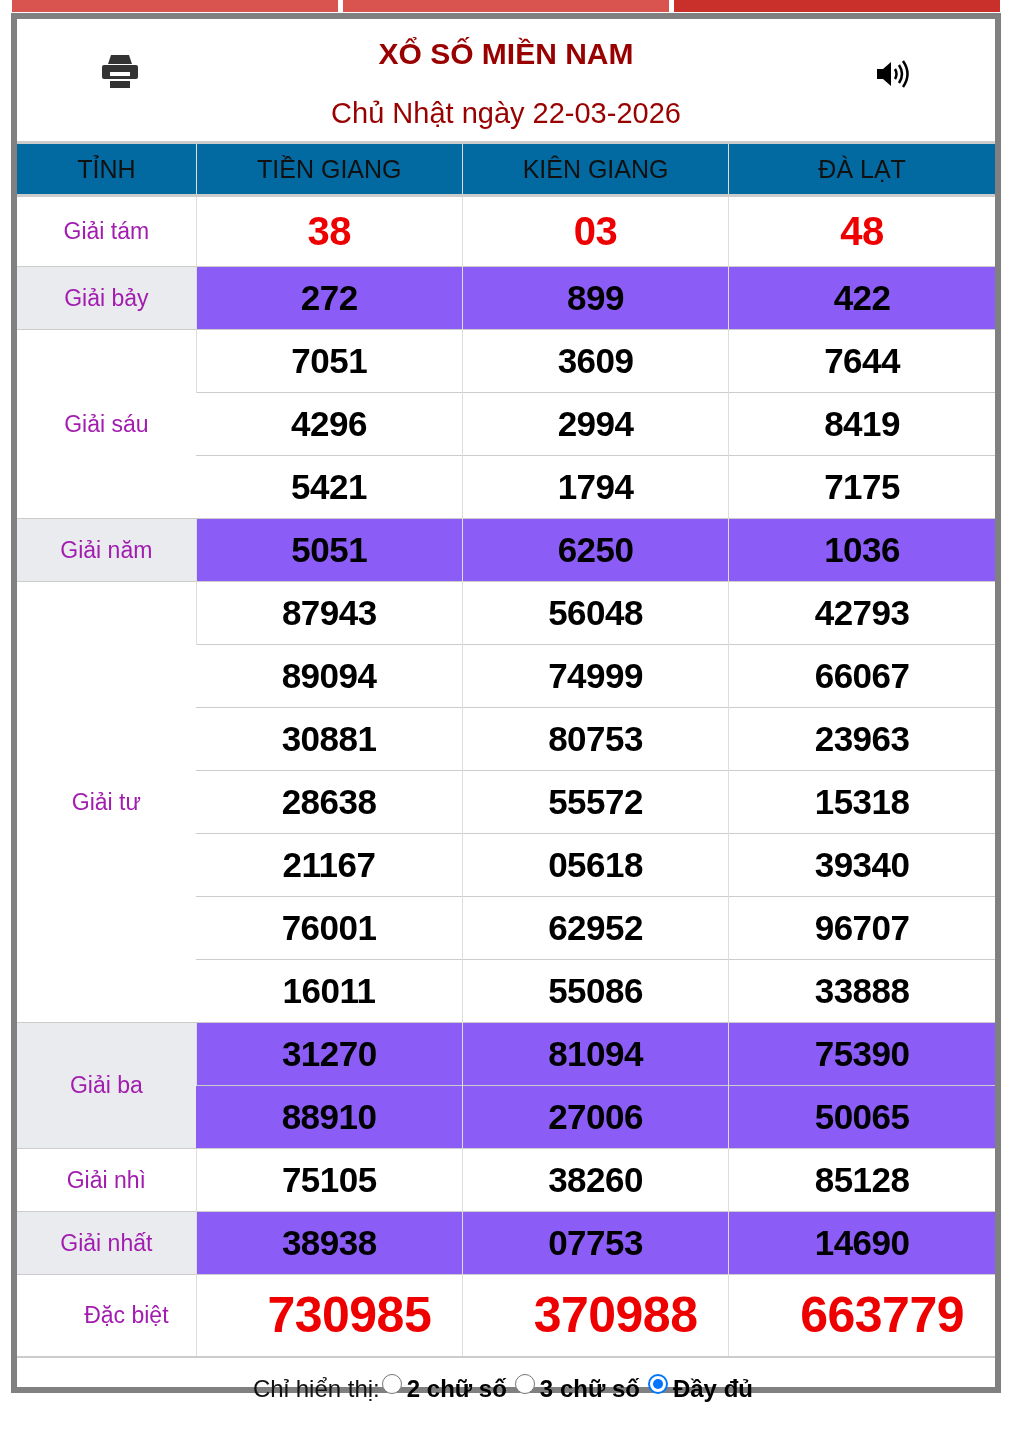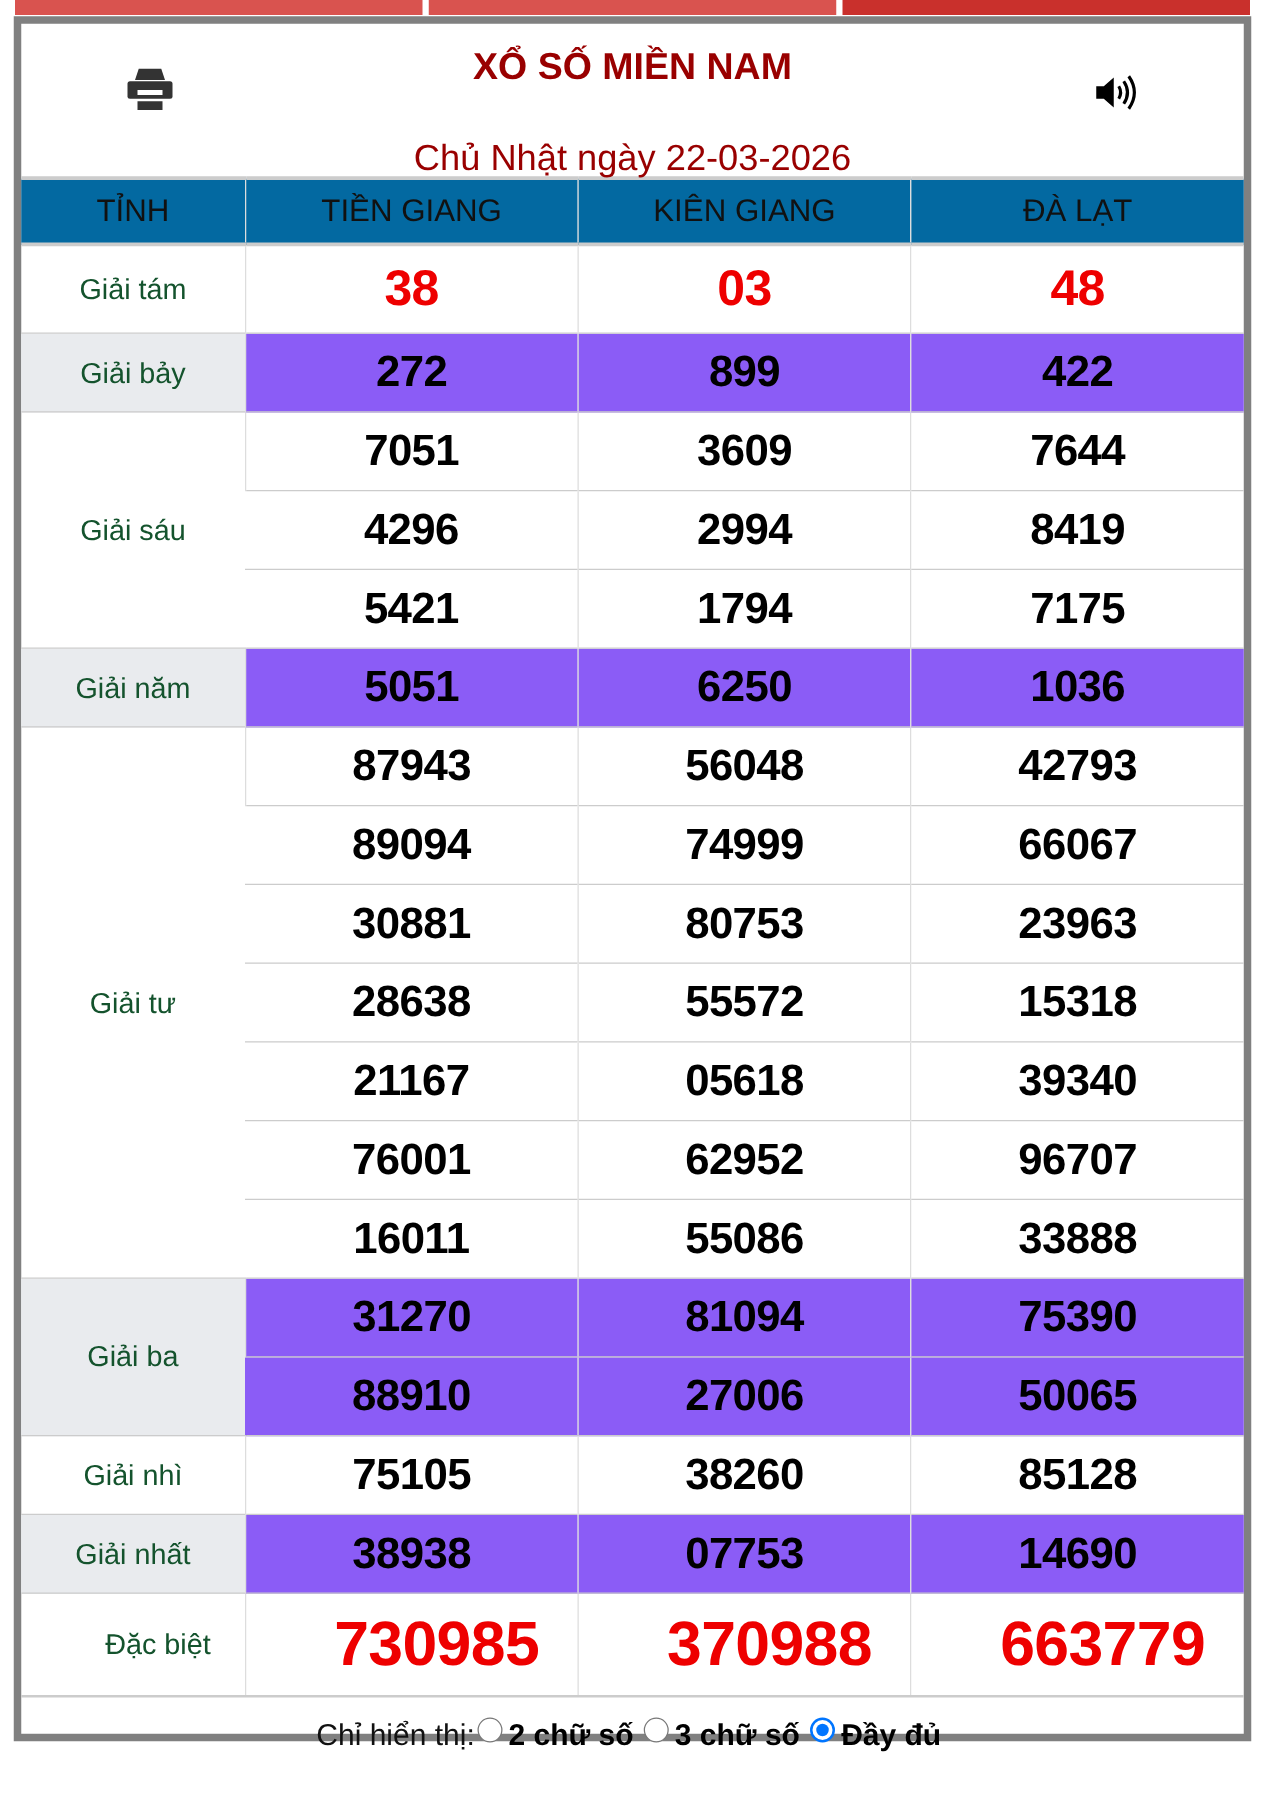--- a/index.html
+++ b/index.html
@@ -9,36 +9,36 @@
   .tabs { position: absolute; top: 0; left: 12px; width: 988px; height: 13px; display: flex; gap: 5px; }
   .tab { flex: 1; height: 12px; background: #d9534f; }
   .tab.active { background: #c9302c; }
 
   .frame { position: absolute; top: 13px; left: 11px; width: 990px; height: 1380px;
            border: 6px solid #808080; background: #fff; }
 
   .title-block { position: relative; height: 122px; }
   .title { position: absolute; top: 18px; left: 0; right: 0; text-align: center;
            color: #990000; font-size: 30px; font-weight: bold; letter-spacing: 0px; }
-  .subtitle { position: absolute; top: 92px; left: 0; right: 0; text-align: center;
+  .subtitle { position: absolute; top: 78px; left: 0; right: 0; text-align: center;
               color: #990000; font-size: 29px; }
   .print-btn { position: absolute; left: 84px; top: 34px; width: 38px; height: 36px; cursor: pointer; }
   .sound-btn { position: absolute; left: 858px; top: 40px; width: 36px; height: 30px; cursor: pointer; }
 
   table.kq { width: 978px; border-collapse: collapse; table-layout: fixed; }
   table.kq col.c0 { width: 179px; }
   table.kq col.c1, table.kq col.c2, table.kq col.c3 { width: 266px; }
   table.kq th { background: #0369a1; height: 53px; font-weight: normal; font-size: 25px;
                 border-top: 3px solid #cccccc; border-bottom: 3px solid #cccccc;
                 border-left: 1px solid #dddddd; color: #111; }
   table.kq th:first-child { border-left: none; }
   table.kq td { border-top: 1px solid #cccccc; border-left: 1px solid #dddddd; text-align: center;
                 height: 63px; }
   table.kq td:first-child { border-left: none; }
-  td.lbl { font-size: 23px; color: #14532d; }
+  td.lbl { font-size: 23px; color: #a21caf; }
   td.num { font-size: 35px; font-weight: bold; letter-spacing: -0.5px; }
   tr.g8 td { height: 71px; }
   tr.g8 td.num { color: #ee0000; font-size: 40px; }
   tr.db td { height: 81px; padding-left: 40px; }
   tr.db td.num { color: #ee0000; font-size: 50px; }
   tr.shade td { background: #8b5cf6; }
   tr.shade td.lbl { background: #e9ebee; }
 
   .footer { height: 64px; border-top: 2px solid #cccccc; display: flex; align-items: center;
             justify-content: center; font-size: 24px; }

